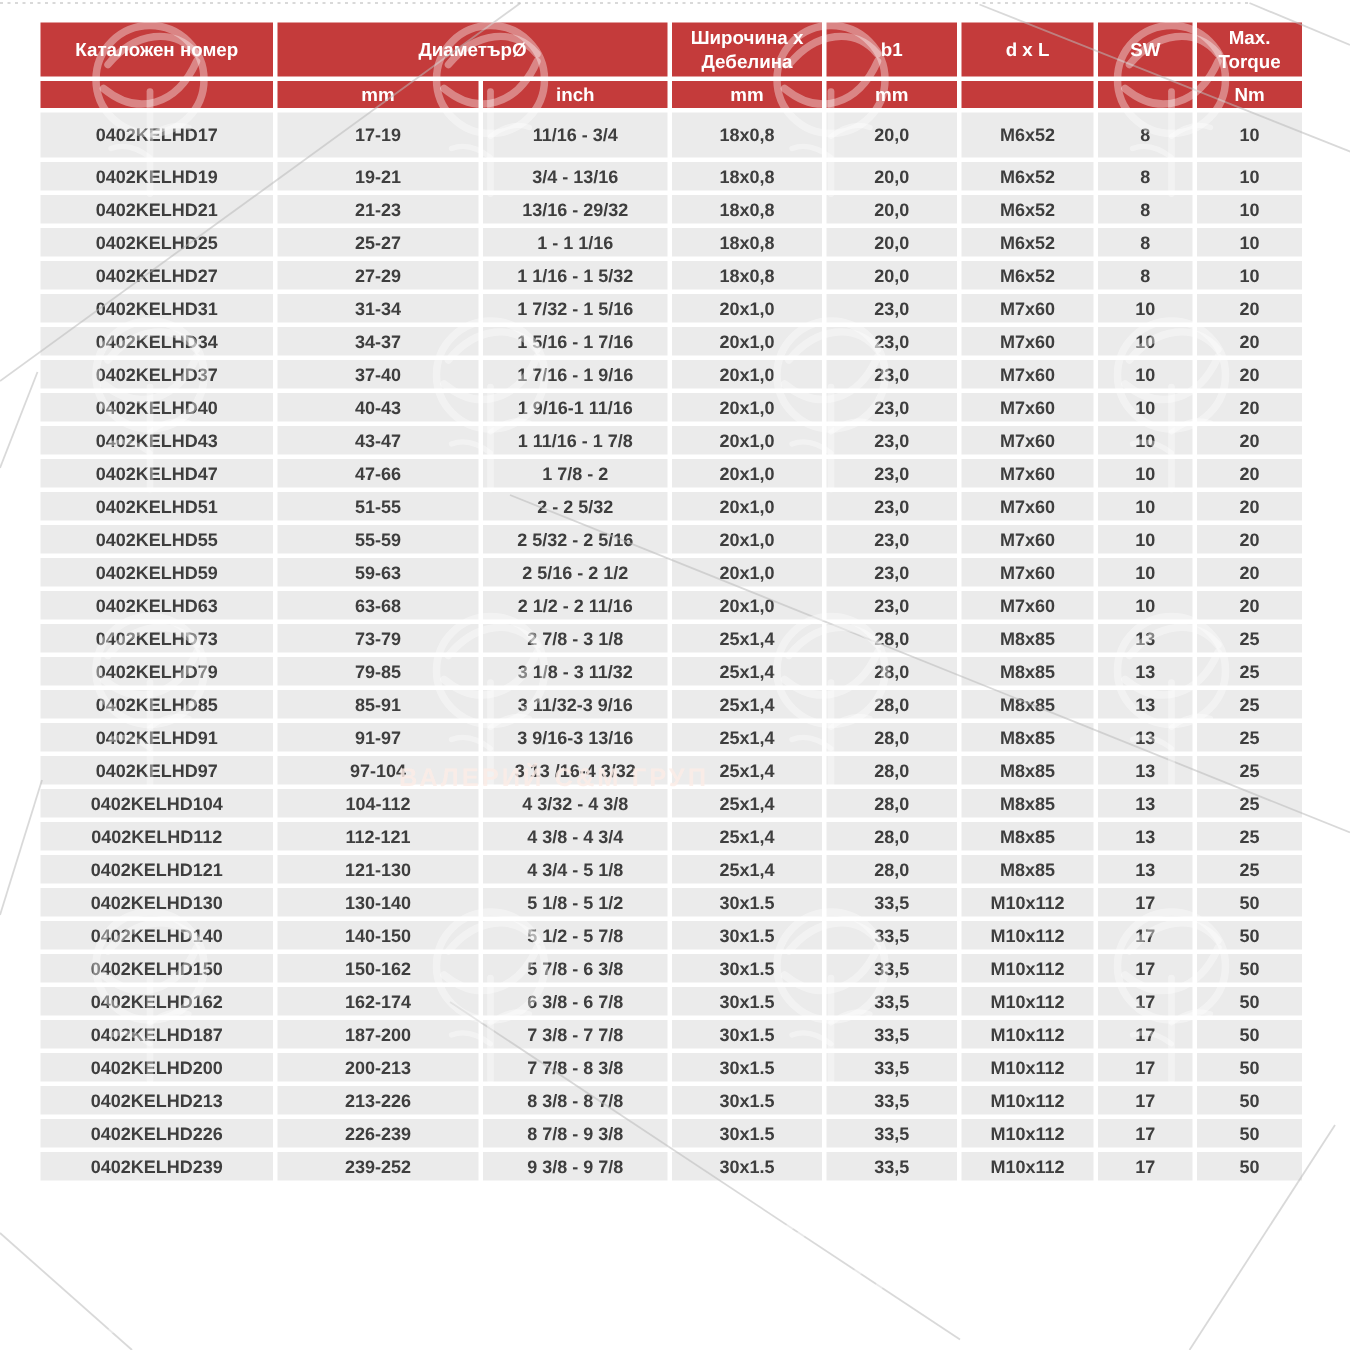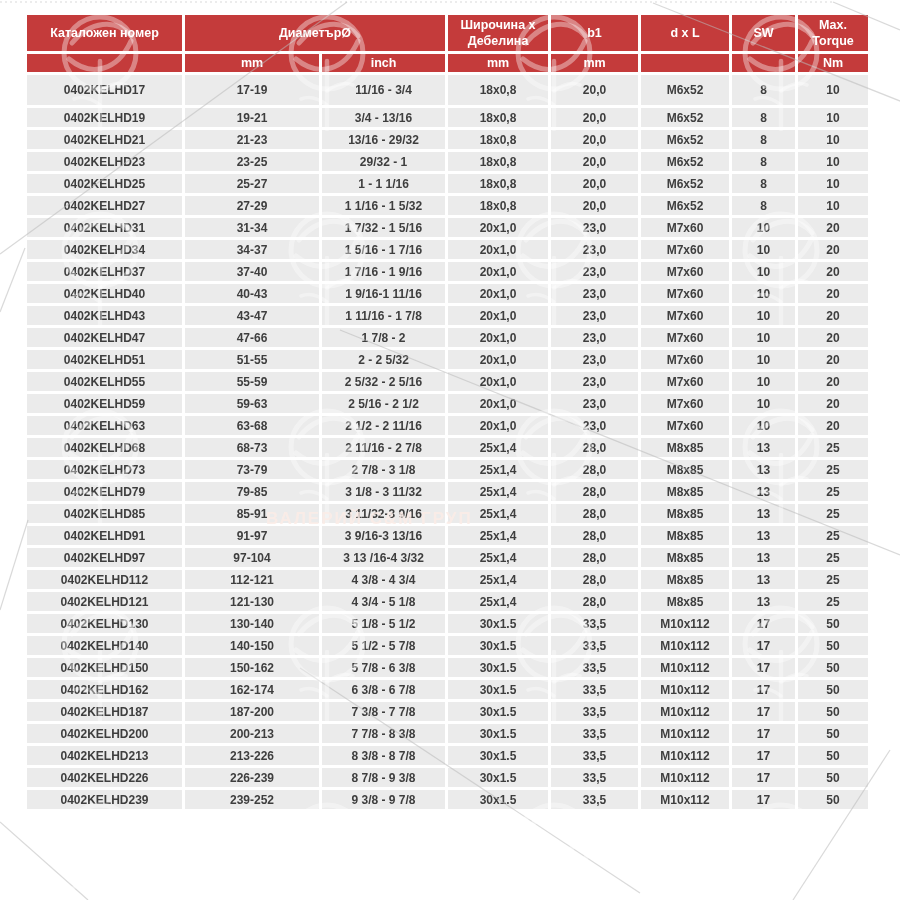--- a/index.html
+++ b/index.html
@@ -100,30 +100,20 @@
         <td>0402KELHD21</td>
         <td>21-23</td>
         <td>13/16 - 29/32</td>
         <td>18x0,8</td>
         <td>20,0</td>
         <td>M6x52</td>
         <td>8</td>
         <td>10</td>
       </tr>
       <tr>
-        <td>0402KELHD23</td>
-        <td>23-25</td>
-        <td>29/32 - 1</td>
-        <td>18x0,8</td>
-        <td>20,0</td>
-        <td>M6x52</td>
-        <td>8</td>
-        <td>10</td>
-      </tr>
-      <tr>
         <td>0402KELHD25</td>
         <td>25-27</td>
         <td>1 - 1 1/16</td>
         <td>18x0,8</td>
         <td>20,0</td>
         <td>M6x52</td>
         <td>8</td>
         <td>10</td>
       </tr>
       <tr>
@@ -230,30 +220,20 @@
         <td>0402KELHD63</td>
         <td>63-68</td>
         <td>2 1/2 - 2 11/16</td>
         <td>20x1,0</td>
         <td>23,0</td>
         <td>M7x60</td>
         <td>10</td>
         <td>20</td>
       </tr>
       <tr>
-        <td>0402KELHD68</td>
-        <td>68-73</td>
-        <td>2 11/16 - 2 7/8</td>
-        <td>25x1,4</td>
-        <td>28,0</td>
-        <td>M8x85</td>
-        <td>13</td>
-        <td>25</td>
-      </tr>
-      <tr>
         <td>0402KELHD73</td>
         <td>73-79</td>
         <td>2 7/8 - 3 1/8</td>
         <td>25x1,4</td>
         <td>28,0</td>
         <td>M8x85</td>
         <td>13</td>
         <td>25</td>
       </tr>
       <tr>
@@ -283,20 +263,30 @@
         <td>25x1,4</td>
         <td>28,0</td>
         <td>M8x85</td>
         <td>13</td>
         <td>25</td>
       </tr>
       <tr>
         <td>0402KELHD97</td>
         <td>97-104</td>
         <td>3 13 /16-4 3/32</td>
+        <td>25x1,4</td>
+        <td>28,0</td>
+        <td>M8x85</td>
+        <td>13</td>
+        <td>25</td>
+      </tr>
+      <tr>
+        <td>0402KELHD104</td>
+        <td>104-112</td>
+        <td>4 3/32 - 4 3/8</td>
         <td>25x1,4</td>
         <td>28,0</td>
         <td>M8x85</td>
         <td>13</td>
         <td>25</td>
       </tr>
       <tr>
         <td>0402KELHD112</td>
         <td>112-121</td>
         <td>4 3/8 - 4 3/4</td>

